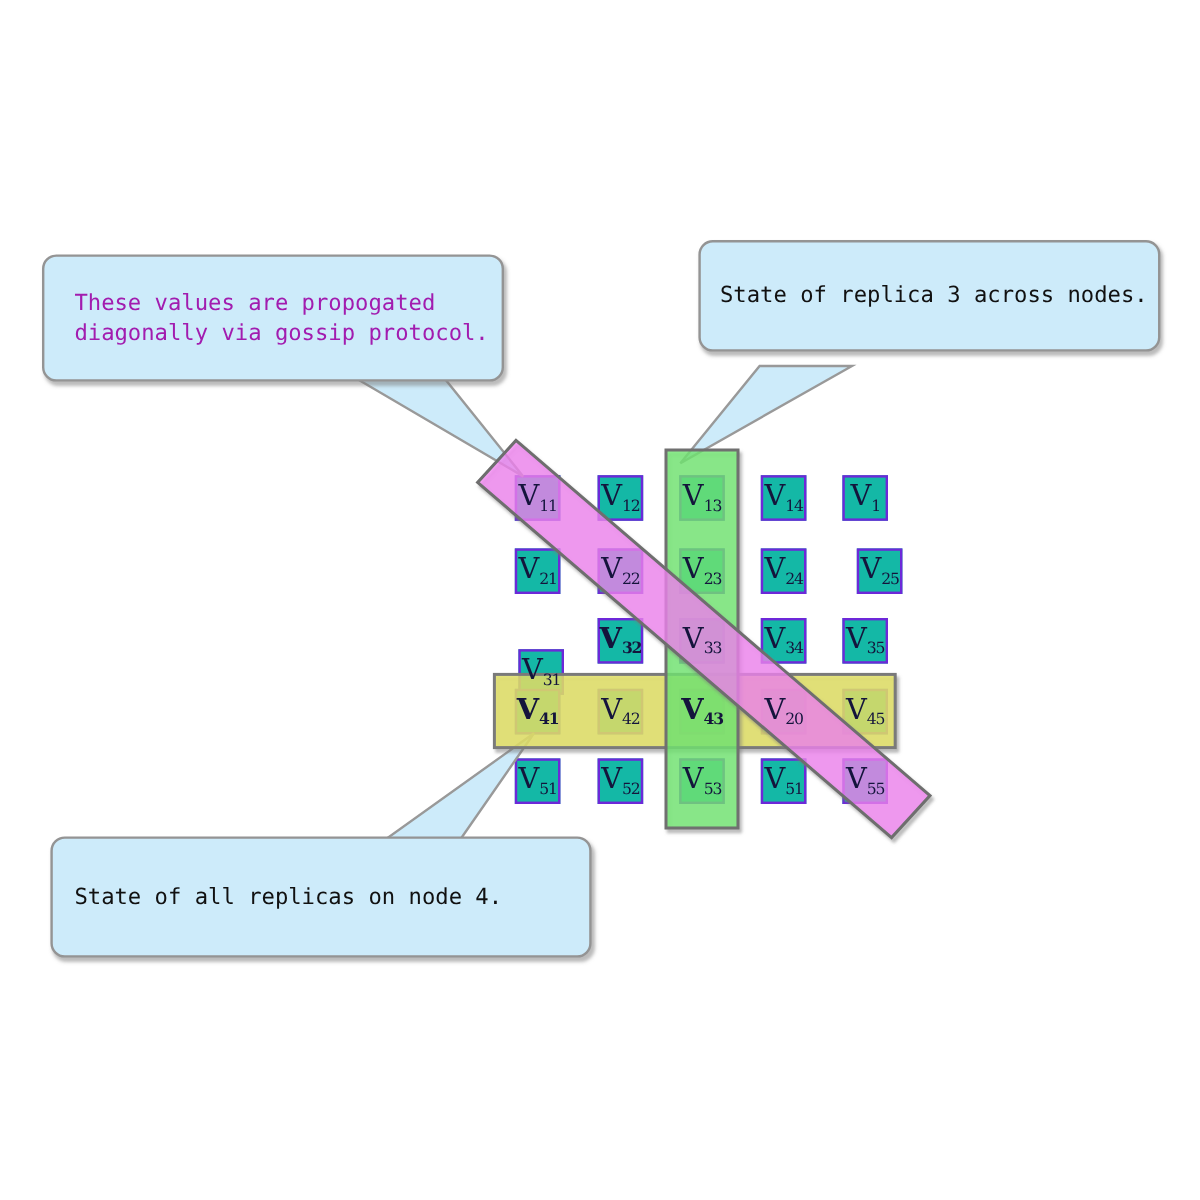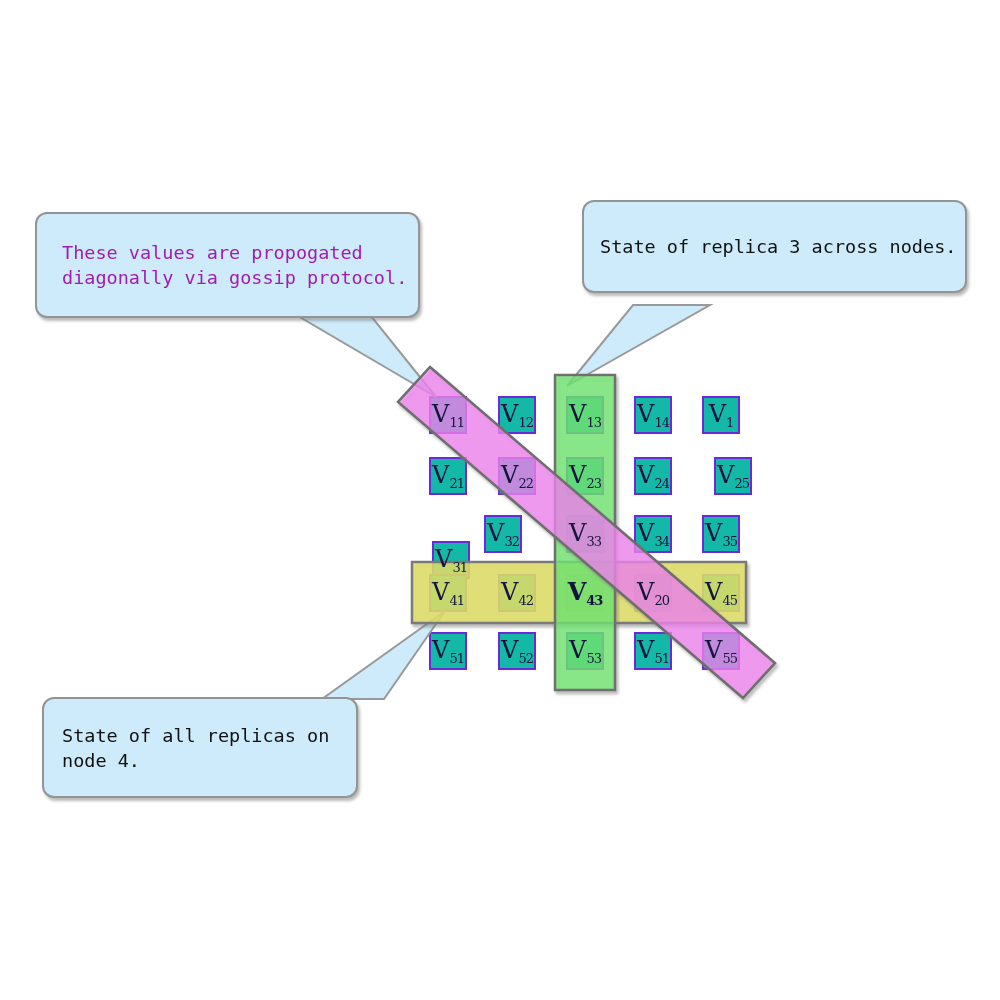--- a/index.html
+++ b/index.html
@@ -26,21 +26,21 @@
   
   .callout{
     position:absolute;z-index:6;box-sizing:border-box;
     background:#CDEBFA;border:2px solid #949494;border-radius:12px;
     box-shadow:2px 3px 3px rgba(120,120,120,0.5);
     display:flex;flex-direction:column;justify-content:center;
     font-size:18.5px;line-height:25px;color:#111111;
   }
   #callout-gossip{left:35px;top:212px;width:385px;height:106px;padding-left:25px;color:#a21caf;}
   #callout-replica{left:582px;top:200px;width:385px;height:93px;padding-left:16px;}
-  #callout-node4{left:42px;top:697px;width:316px;height:101px;padding-left:18px;}
+  #callout-node4{left:42px;top:697px;width:451px;height:101px;padding-left:18px;}
 </style>
 </head>
 <body>
 
 <div id="canvas">
 
   <div id="grid">
       <div class="cell" style="left: 429px; top: 396px;">
         <span class="lbl">V<sub>11</sub></span>
       </div>
@@ -67,33 +67,33 @@
       </div>
       <div class="cell" style="left: 634px; top: 457px;">
         <span class="lbl">V<sub>24</sub></span>
       </div>
       <div class="cell" style="left: 702px; top: 457px; margin-left: 12px;">
         <span class="lbl">V<sub>25</sub></span>
       </div>
       <div class="cell" style="left: 432px; top: 515px; margin-top: 26px;">
         <span class="lbl">V<sub>31</sub></span>
       </div>
-      <div class="cell" style="left: 484px; top: 515px;">
+      <div class="cell" style="left: 498px; top: 515px; font-weight: bold;">
         <span class="lbl">V<sub>32</sub></span>
       </div>
       <div class="cell" style="left: 566px; top: 515px;">
         <span class="lbl">V<sub>33</sub></span>
       </div>
       <div class="cell" style="left: 634px; top: 515px;">
         <span class="lbl">V<sub>34</sub></span>
       </div>
       <div class="cell" style="left: 702px; top: 515px;">
         <span class="lbl">V<sub>35</sub></span>
       </div>
-      <div class="cell" style="left: 429px; top: 574px;">
+      <div class="cell" style="left: 429px; top: 574px; font-weight: bold;">
         <span class="lbl">V<sub>41</sub></span>
       </div>
       <div class="cell" style="left: 498px; top: 574px;">
         <span class="lbl">V<sub>42</sub></span>
       </div>
       <div class="cell" style="left: 566px; top: 574px; font-weight: bold;">
         <span class="lbl">V<sub>43</sub></span>
       </div>
       <div class="cell" style="left: 634px; top: 574px;">
         <span class="lbl">V<sub>20</sub></span>

